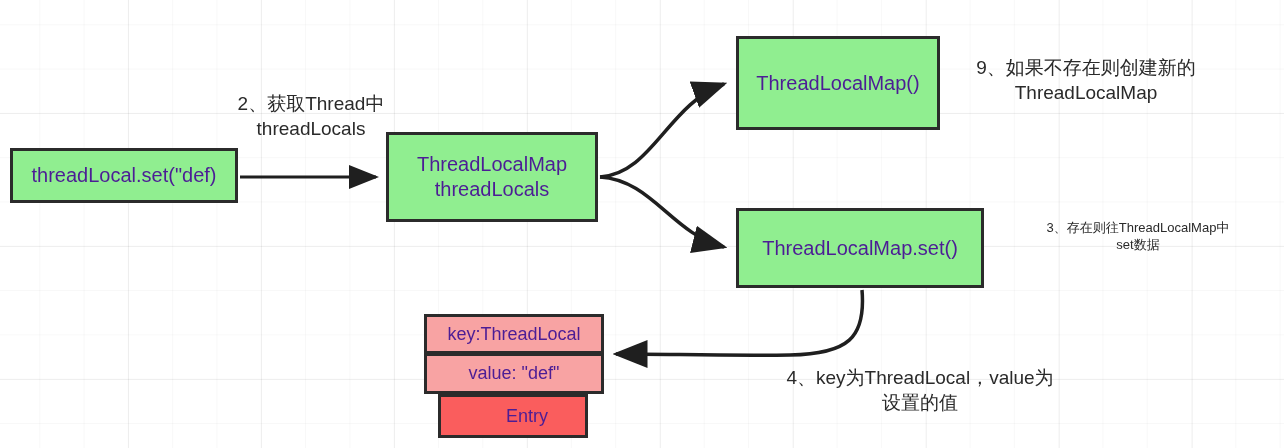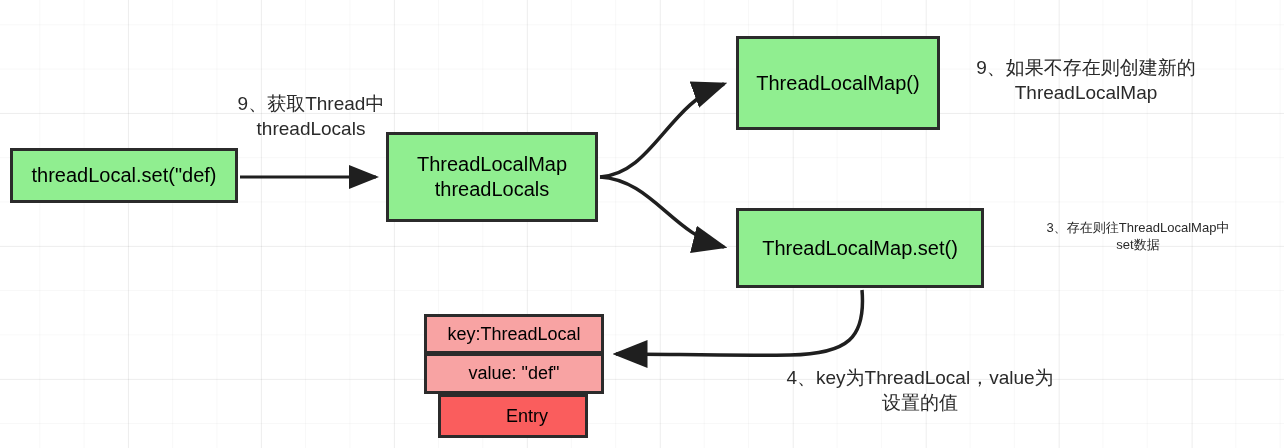--- a/index.html
+++ b/index.html
@@ -27,21 +27,21 @@
     font-family: "Liberation Sans", "DejaVu Sans", sans-serif;
   }
   .node {
     position: absolute;
     box-sizing: border-box;
     border: 3px solid #2b2b2b;
     display: flex;
     align-items: center;
     justify-content: center;
     text-align: center;
-    color: #000000;
+    color: #4c1d95;
     line-height: 1.25;
   }
   .node-green {
     background: #90ee90;
   }
   .node-pink {
     background: #f8a3a3;
   }
   .node-red {
     background: #fa5d5d;
@@ -107,21 +107,21 @@
   </div>
 
   <div class="node node-pink" style="left:424px; top:353px; width:180px; height:41px; font-size:18px;">
     <span class="node-label">value: "def"</span>
   </div>
 
   <div class="node node-red" style="left:438px; top:394px; width:150px; height:44px; font-size:18px;">
     <span class="node-label">Entry</span>
   </div>
 
-  <div class="annotation" style="left:218px; top:92px; width:186px; font-size:19px;">9、获取Thread中
+  <div class="annotation" style="left:218px; top:92px; width:186px; font-size:19px;">2、获取Thread中
 threadLocals</div>
 
   <div class="annotation" style="left:946px; top:56px; width:280px; font-size:19px;">9、如果不存在则创建新的
 ThreadLocalMap</div>
 
   <div class="annotation" style="left:992px; top:220px; width:292px; font-size:13px;">3、存在则往ThreadLocalMap中
 set数据</div>
 
   <div class="annotation" style="left:765px; top:366px; width:310px; font-size:19px;">4、key为ThreadLocal，value为
 设置的值</div>

